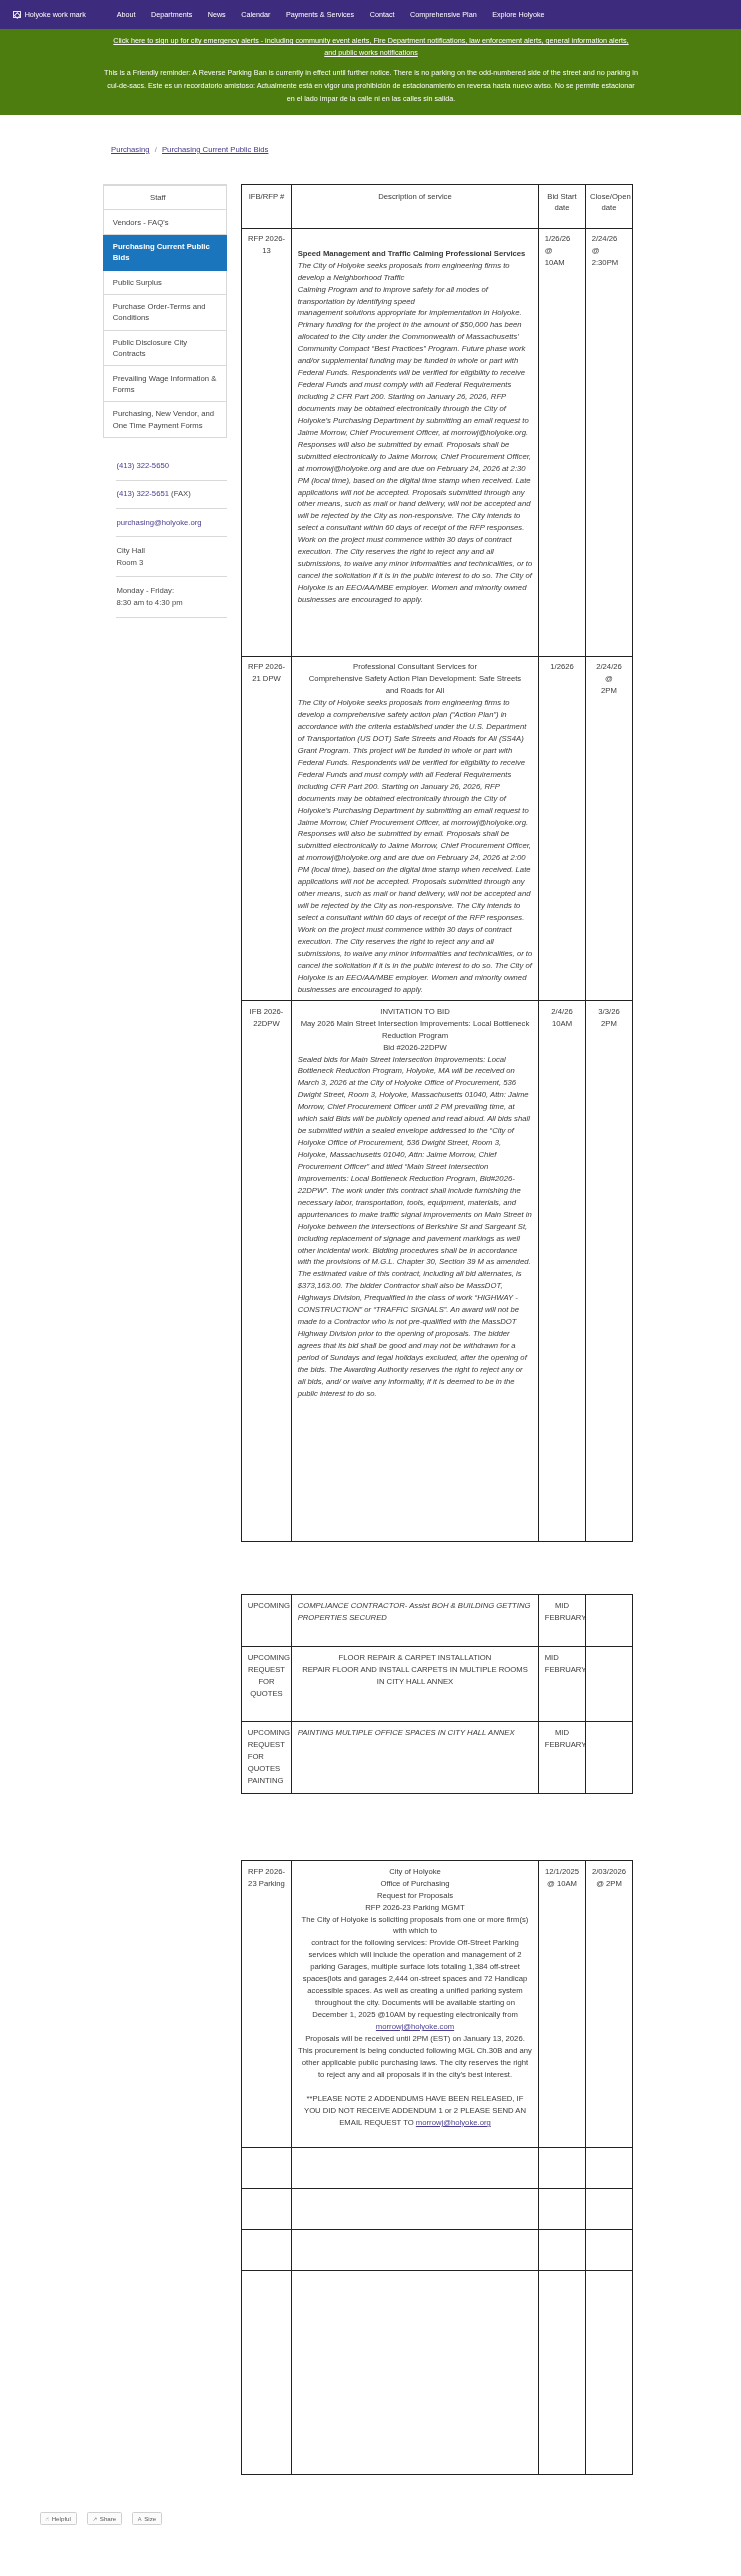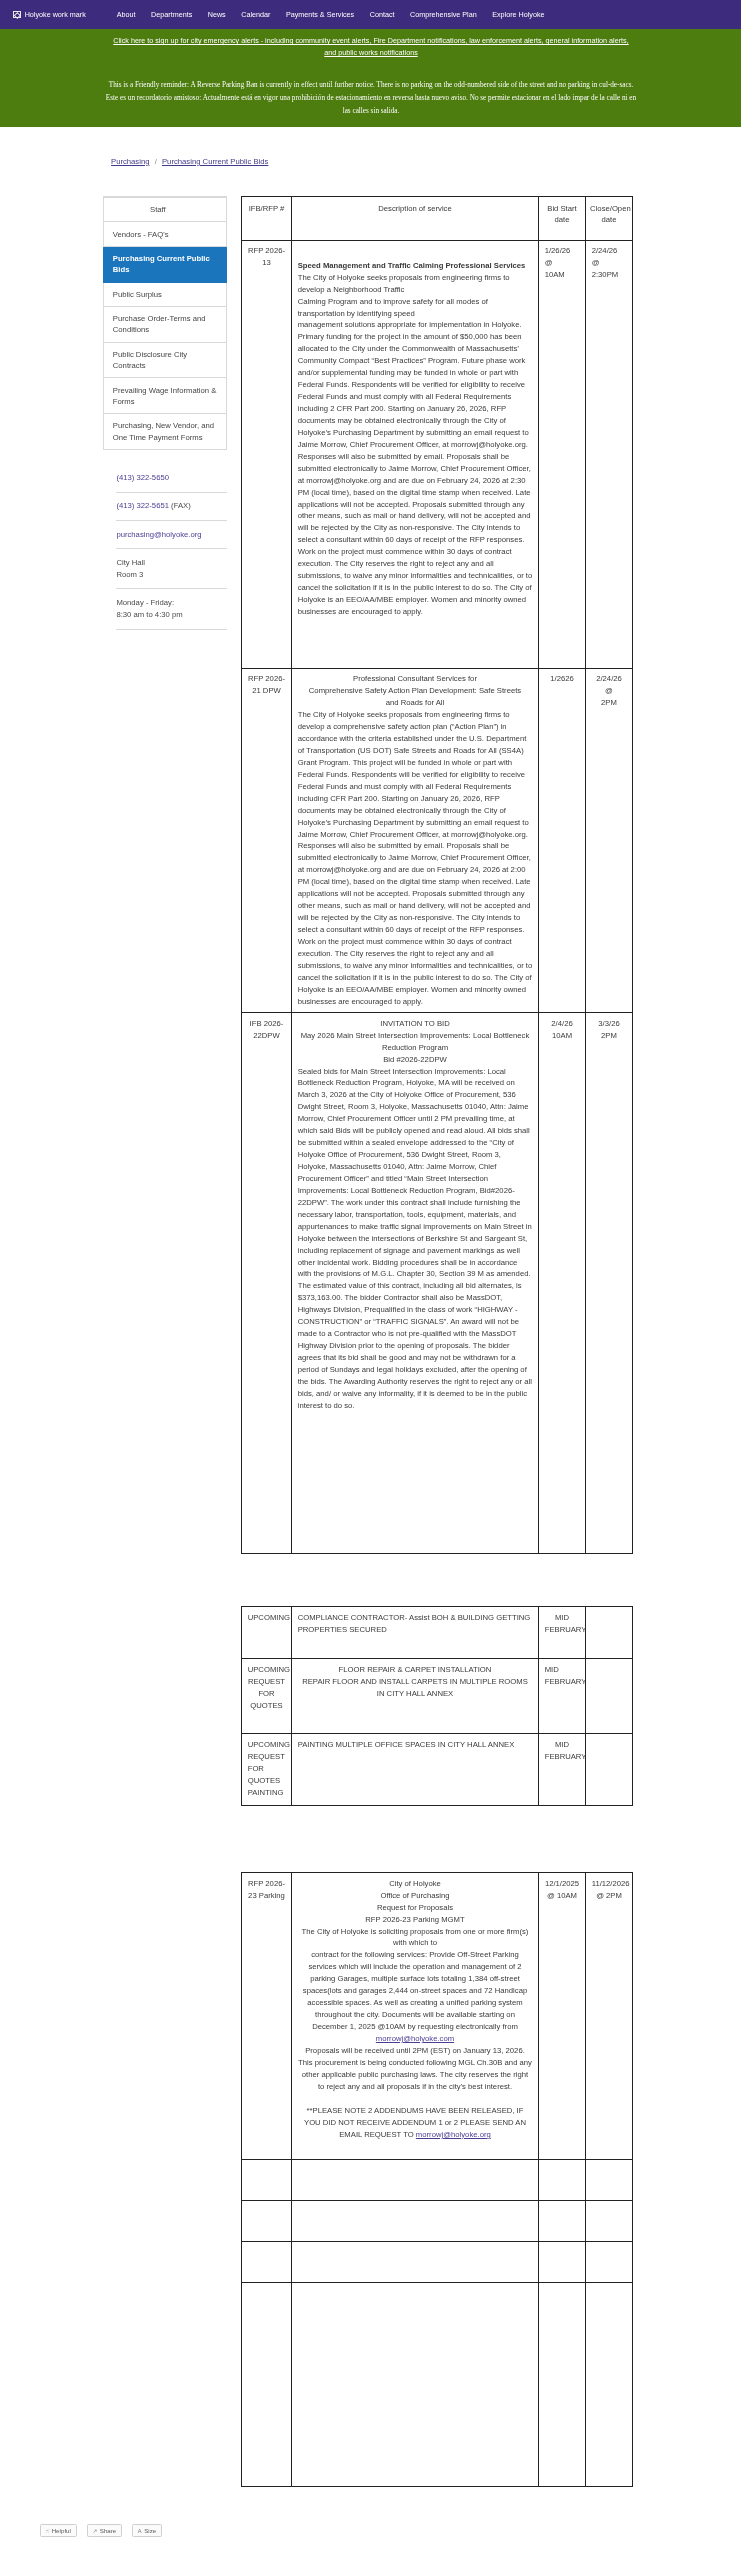--- a/index.html
+++ b/index.html
@@ -23,21 +23,21 @@
   }
   .logo { display:flex; align-items:center; gap:3.6px; font-size:7.2px; color:#fff; text-decoration:none; margin-right:31px; white-space:nowrap; }
   .broken-img { width:7.7px; height:6.7px; border:0.5px solid #e8e8e8; position:relative; display:inline-block; }
   .broken-img::after { content:""; position:absolute; left:1px; top:1px; width:2.6px; height:2.6px; border:0.5px solid #e8e8e8; transform:rotate(45deg); }
   .nav-items { display:flex; align-items:flex-start; }
   .nav-items a { color:#fff; font-size:7.2px; text-decoration:none; margin-right:15.5px; white-space:nowrap; }
 
   
   .alert-banner { background:#4d7c0f; color:#fff; text-align:center; padding:6.2px 77px 9.3px; }
   .alert-link { display:inline-block; color:#fff; text-decoration:underline; font-size:7.2px; line-height:1.7; max-width:520px; }
-  .alert-reminder { font-size:7.2px; line-height:1.8; max-width:536px; margin:19px auto 0;font-family:Liberation Serif, serif; }
+  .alert-reminder { font-size:7.2px; line-height:1.8; max-width:536px; margin:7px auto 0; }
 
   
   .breadcrumb { margin:30px 0 0 111px; font-size:7.7px; }
   .breadcrumb a { color:#43398a; text-decoration:underline; }
   .breadcrumb .sep { margin:0 5.2px; color:#8a8a8a; }
 
   
   .content { display:flex; align-items:flex-start; margin:30px 0 0 103px; }
   .sidebar { width:124px; flex:none; }
   .side-menu { list-style:none; margin:0; padding:0; font-size:7.7px; border-top:0.5px solid #d9d9d9; }
@@ -56,21 +56,21 @@
   table.bids th { text-align:center; padding:5.7px 4.1px 13.4px; white-space:pre-line; }
   .col-id    { width:50px; }
   .col-desc  { width:247px; }
   .col-start { width:47px; }
   .col-close { width:47px; }
   .cell-id { text-align:center; white-space:pre-line; }
   .cell-date { text-align:center; white-space:pre-line; }
   .cell-date.left { text-align:left; }
   .cell-id.left { text-align:left; }
   .desc-title-bold { font-weight:bold; margin:14.4px 0 0; }
-  .body-text { white-space:pre-line; margin:0; }
+  .body-text { white-space:pre-line; margin:0;font-style:italic; }
   .center-text { text-align:center; white-space:pre-line; }
   .t2 { margin-top:52px; }
   .t3 { margin-top:66px; }
   .t3-note { margin-top:12.4px; }
   .cell-link { color:#4a3e92; text-decoration:underline; }
   tr.empty-sm td { height:41px; }
   tr.empty-lg td { height:204px; }
 
   
   .helpful-bar { margin:37px 0 0 40px; display:flex; gap:10.3px; align-items:center; }
@@ -241,21 +241,21 @@
 Office of Purchasing
 Request for Proposals
 RFP 2026-23 Parking MGMT
 The City of Holyoke is soliciting proposals from one or more firm(s) with which to
 contract for the following services: Provide Off-Street Parking services which will include the operation and management of 2 parking Garages, multiple surface lots totaling 1,384 off-street spaces(lots and garages 2,444 on-street spaces and 72 Handicap accessible spaces. As well as creating a unified parking system throughout the city. Documents will be available starting on December 1, 2025 @10AM by requesting electronically from </span><a class="cell-link">morrowj@holyoke.com</a></div>
           <div class="center-text">Proposals will be received until 2PM (EST) on January 13, 2026. This procurement is being conducted following MGL Ch.30B and any other applicable public purchasing laws. The city reserves the right to reject any and all proposals if in the city's best interest.</div>
           <div class="center-text t3-note"><span>**PLEASE NOTE 2 ADDENDUMS HAVE BEEN RELEASED, IF YOU DID NOT RECEIVE ADDENDUM 1 or 2 PLEASE SEND AN EMAIL REQUEST TO </span><a class="cell-link">morrowj@holyoke.org</a></div>
         </td>
         <td class="cell-date">12/1/2025
 @ 10AM</td>
-        <td class="cell-date">11/12/2026
+        <td class="cell-date">2/03/2026
 @ 2PM</td>
       </tr>
       <tr class="empty-sm">
             <td></td>
             <td></td>
             <td></td>
             <td></td>
           </tr>
       <tr class="empty-sm">
             <td></td>

